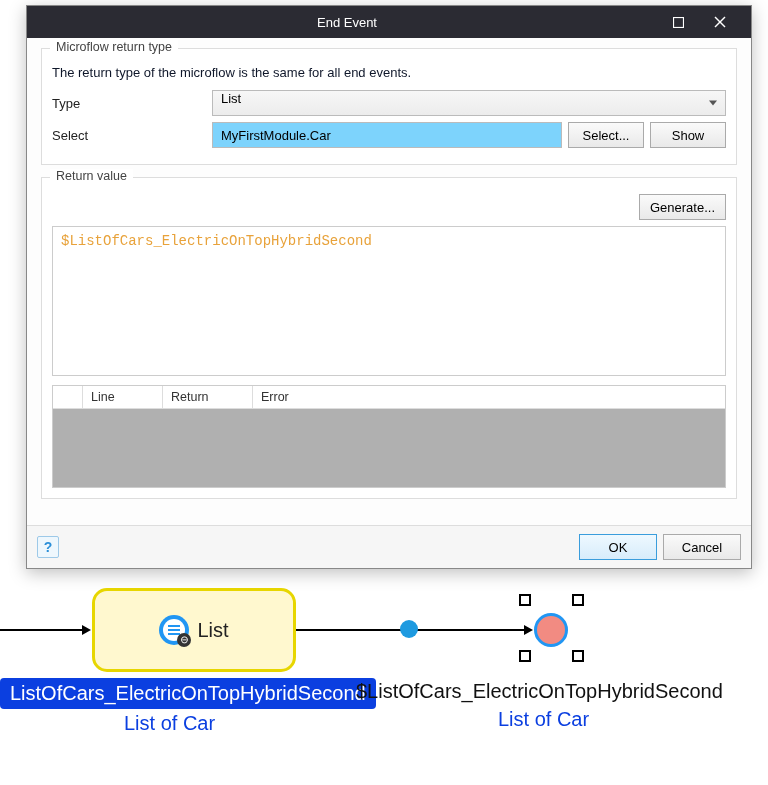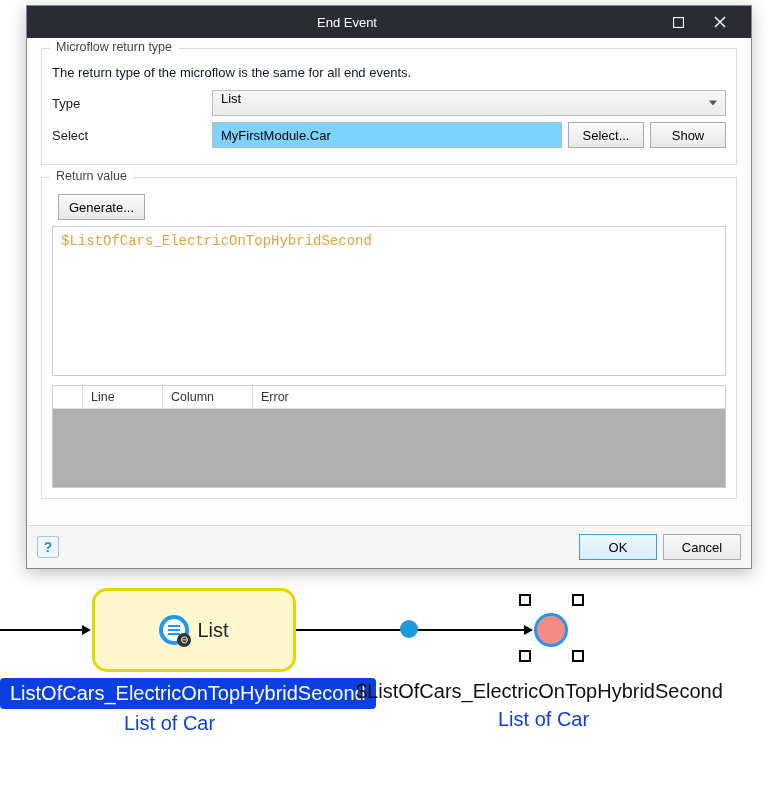--- a/index.html
+++ b/index.html
@@ -120,21 +120,21 @@
     font-size: 13px;
     cursor: pointer;
     padding: 0 10px;
   }
 
   .return-value-box {
     position: relative;
   }
   .gen-row {
     display: flex;
-    justify-content: flex-start;
+    justify-content: flex-end;
     margin-bottom: 6px;
   }
   .expr-area {
     width: 100%;
     height: 150px;
     border: 1px solid #ccc;
     background: #fff;
     padding: 6px 8px;
     font-family: Consolas, "Courier New", monospace;
     font-size: 14px;
@@ -354,21 +354,21 @@
       <span class="legend">Return value</span>
       <div class="gen-row">
         <button class="btn">Generate...</button>
       </div>
       <textarea class="expr-area" spellcheck="false" style="">$ListOfCars_ElectricOnTopHybridSecond</textarea>
 
       <div class="error-table">
         <div class="error-header">
           <div class="col col-idx"></div>
           <div class="col col-line">Line</div>
-          <div class="col col-col">Column</div>
+          <div class="col col-col">Return</div>
           <div class="col">Error</div>
         </div>
         <div class="error-body"></div>
       </div>
     </div>
   </div>
 
   <div class="dialog-footer">
     <div class="help-icon">?</div>
     <div class="footer-spacer"></div>

